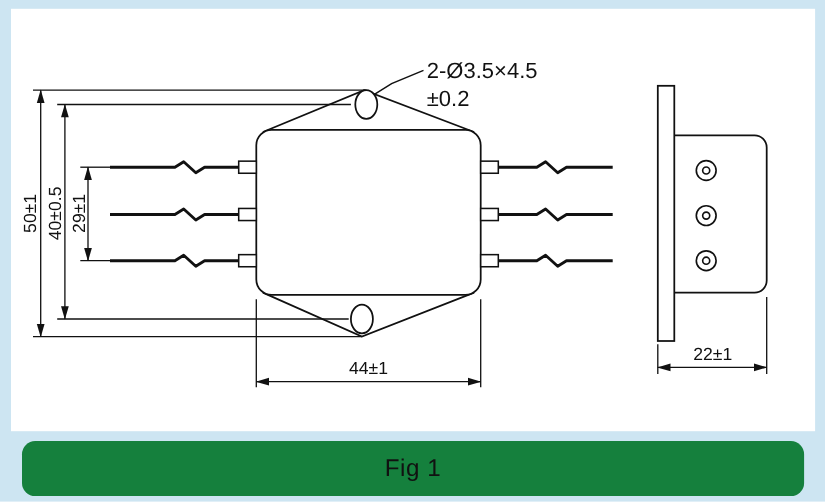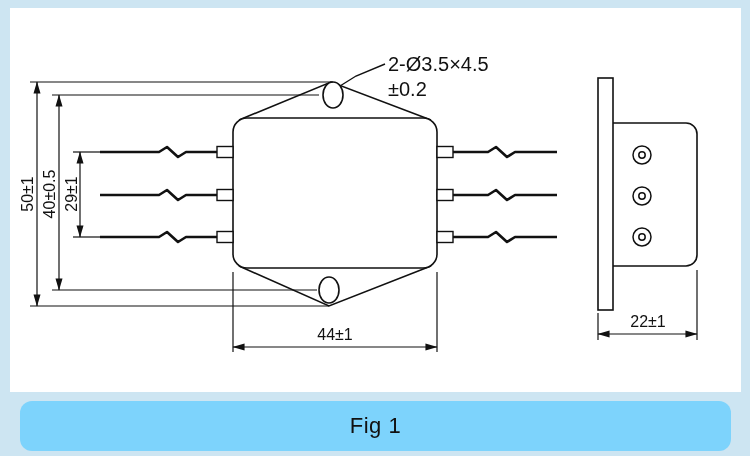--- a/index.html
+++ b/index.html
@@ -12,21 +12,21 @@
   }
   .panel {
     position: absolute; left: 10px; top: 8px;
     width: 731px; height: 384px;
     background: #ffffff;
   }
   .drawing-svg { position: absolute; left: 0; top: 0; }
   .caption-bar {
     position: absolute; left: 20px; top: 401px;
     width: 711px; height: 50px;
-    background: #7dd3fc;
+    background: #15803d;
     border-radius: 12px;
     display: flex; align-items: center; justify-content: center;
   }
   .caption { font-size: 22px; color: #111111; letter-spacing: 0.5px; }
   svg text { fill: #111111; font-family: "Liberation Sans", sans-serif; }
   .outline { fill: #ffffff; stroke: #111111; stroke-width: 1.6; }
   .thin    { fill: none; stroke: #111111; stroke-width: 1.2; }
   .lead    { fill: none; stroke: #111111; stroke-width: 2.6; stroke-linejoin: round; }
   .dim-text { font-size: 16px; }
   .callout-text { font-size: 20px; }

